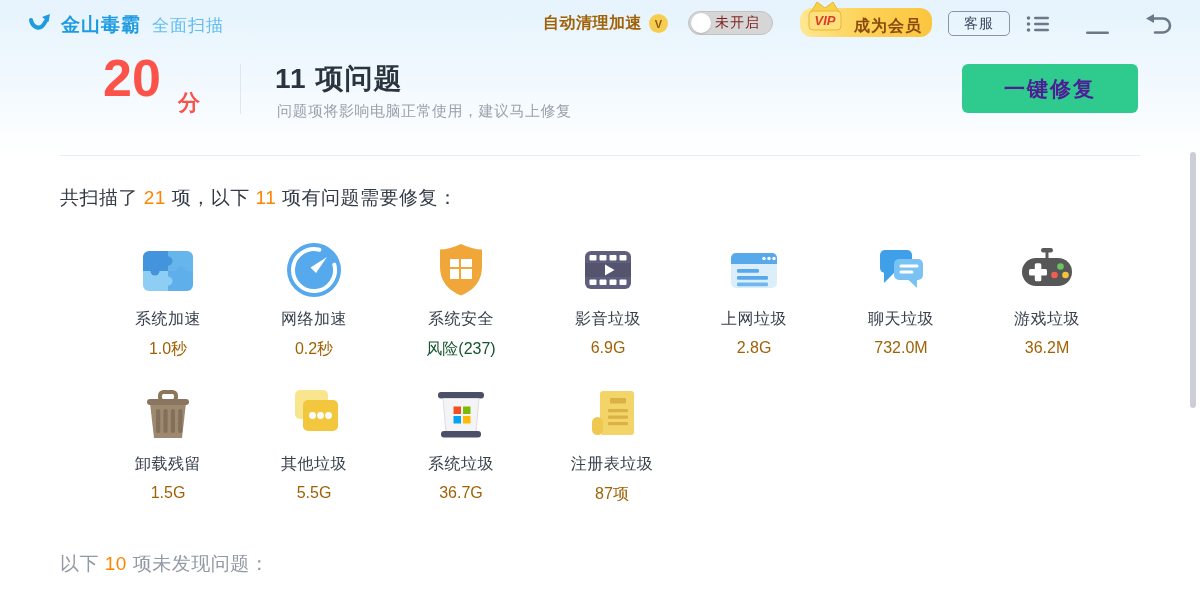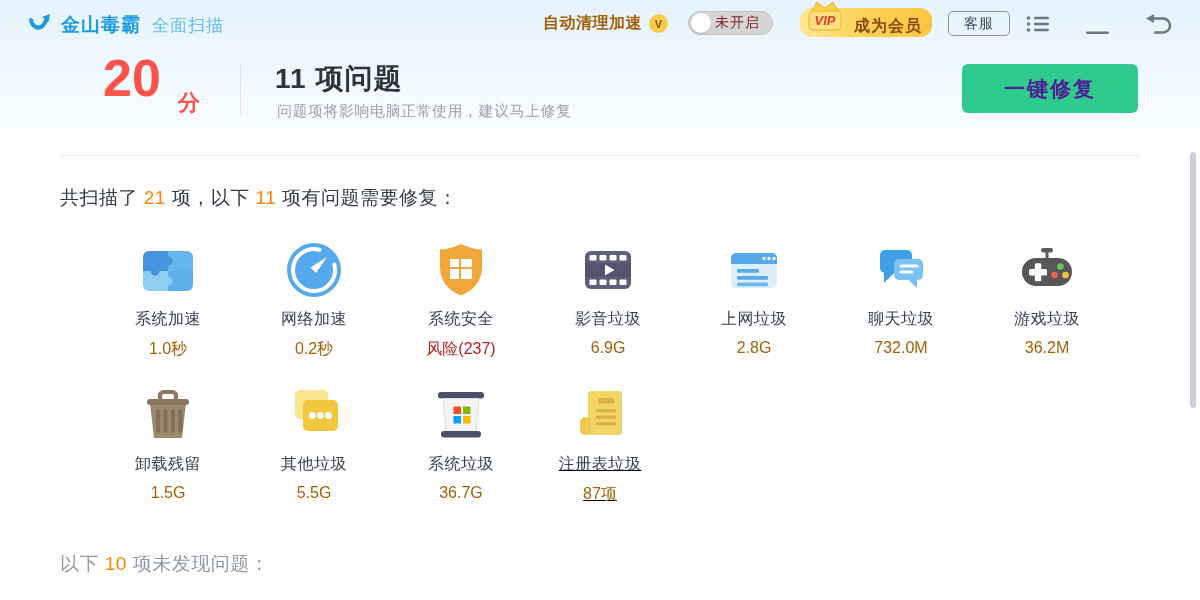--- a/index.html
+++ b/index.html
@@ -48,21 +48,21 @@
 
   
   .summary { position:absolute; left:60px; top:185px; font-size:19px; color:#333b46; letter-spacing:0.5px; }
   .num-orange { color:#ff8400; }
   .footer-line { position:absolute; left:60px; top:551px; font-size:19px; color:#9199a3; letter-spacing:0.5px; }
 
   .grid-item { position:absolute; width:120px; text-align:center; cursor:pointer; }
   .item-icon { width:64px; height:64px; margin:0 auto; }
   .item-label { font-size:16px; color:#39414d; margin-top:7px; letter-spacing:0.5px; }
   .item-value { font-size:16px; color:#a16207; margin-top:9px; }
-  .item-value.risk { color:#b91c1c; }
+  .item-value.risk { color:#14532d; }
 
   .scrollbar-thumb { position:absolute; left:1190px; top:152px; width:6px; height:256px;
     border-radius:3px; background:#cbced4; }
 </style>
 </head>
 <body>
 
 <div class="header-bg"></div>
 
 <div class="topbar">
@@ -301,21 +301,21 @@
       <rect x="24.5" y="23.5" width="7.5" height="7.5" fill="#f25022"></rect>
       <rect x="34" y="23.5" width="7.5" height="7.5" fill="#7fba00"></rect>
       <rect x="24.5" y="33" width="7.5" height="7.5" fill="#00a4ef"></rect>
       <rect x="34" y="33" width="7.5" height="7.5" fill="#ffb900"></rect>
     </svg>
   </div>
   <div class="item-label">系统垃圾</div>
   <div class="item-value">36.7G</div>
 </div>
 
-<div class="grid-item" style="left:540px; top:383px;text-decoration:underline;">
+<div class="grid-item" style="left:552px; top:383px;">
   <div class="item-icon">
     <svg width="64" height="64" viewBox="0 0 64 64">
       <rect x="20" y="8" width="34" height="44" rx="3" fill="#f3d469"></rect>
       <rect x="12" y="34" width="11" height="18" rx="5.5" fill="#eec84f"></rect>
       <rect x="30" y="15" width="16" height="5.5" rx="1" fill="#dcb143"></rect>
       <rect x="28" y="26" width="20" height="3.2" rx="1" fill="#dcb143"></rect>
       <rect x="28" y="32.5" width="20" height="3.2" rx="1" fill="#dcb143"></rect>
       <rect x="28" y="39" width="20" height="3.2" rx="1" fill="#dcb143"></rect>
     </svg>
   </div>

